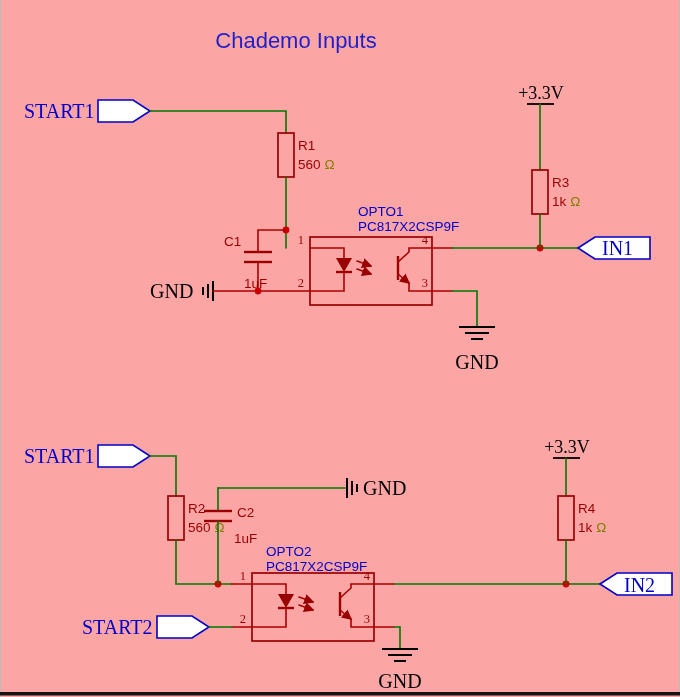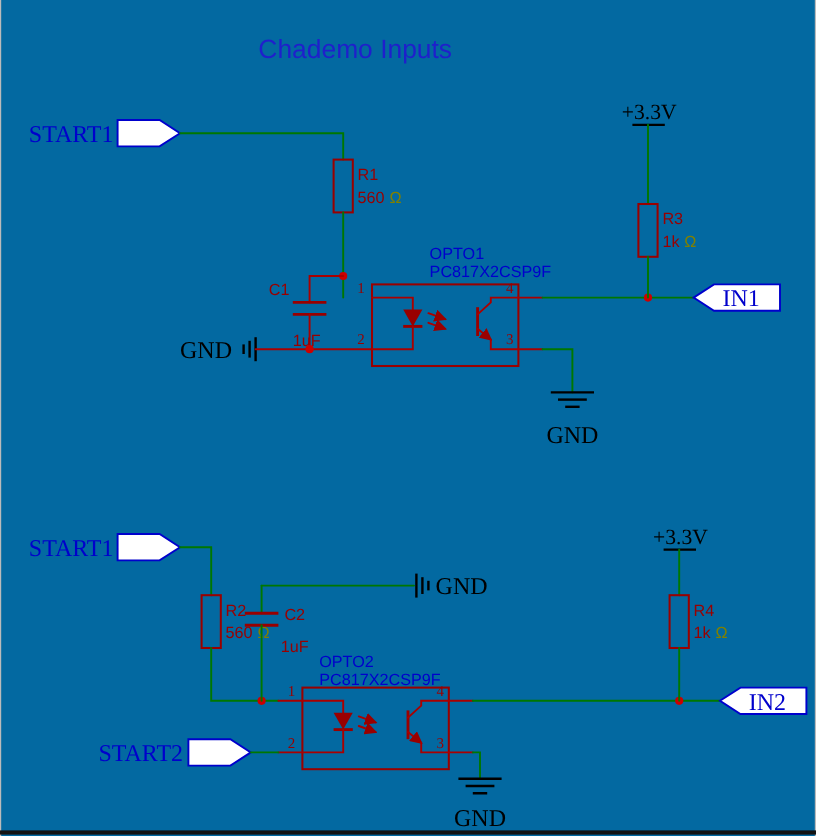--- a/index.html
+++ b/index.html
@@ -1,16 +1,16 @@
 <!DOCTYPE html>
 <html><head>
 <meta charset="utf-8">
 <style>
   html,body{margin:0;padding:0;background:#ffffff;}
-  .page{position:relative;width:680px;height:697px;background:#0369a1;overflow:hidden;
+  .page{position:relative;width:680px;height:697px;background:#fca5a5;overflow:hidden;
         font-family:"Liberation Sans",sans-serif;}
   svg{display:block;}
 
   .title{font:22px "Liberation Sans",sans-serif;fill:#1f1fcc;}
   .net{font:20px "Liberation Serif",serif;fill:#0000cc;}
   .gndtxt{font:20px "Liberation Serif",serif;fill:#000000;}
   .pwrtxt{font:18px "Liberation Serif",serif;fill:#000000;}
   .ref{font:13.5px "Liberation Sans",sans-serif;fill:#990000;}
   .blueref{font:13.5px "Liberation Sans",sans-serif;fill:#0000cc;}
   .pin{font:12.5px "Liberation Serif",serif;fill:#990000;}

